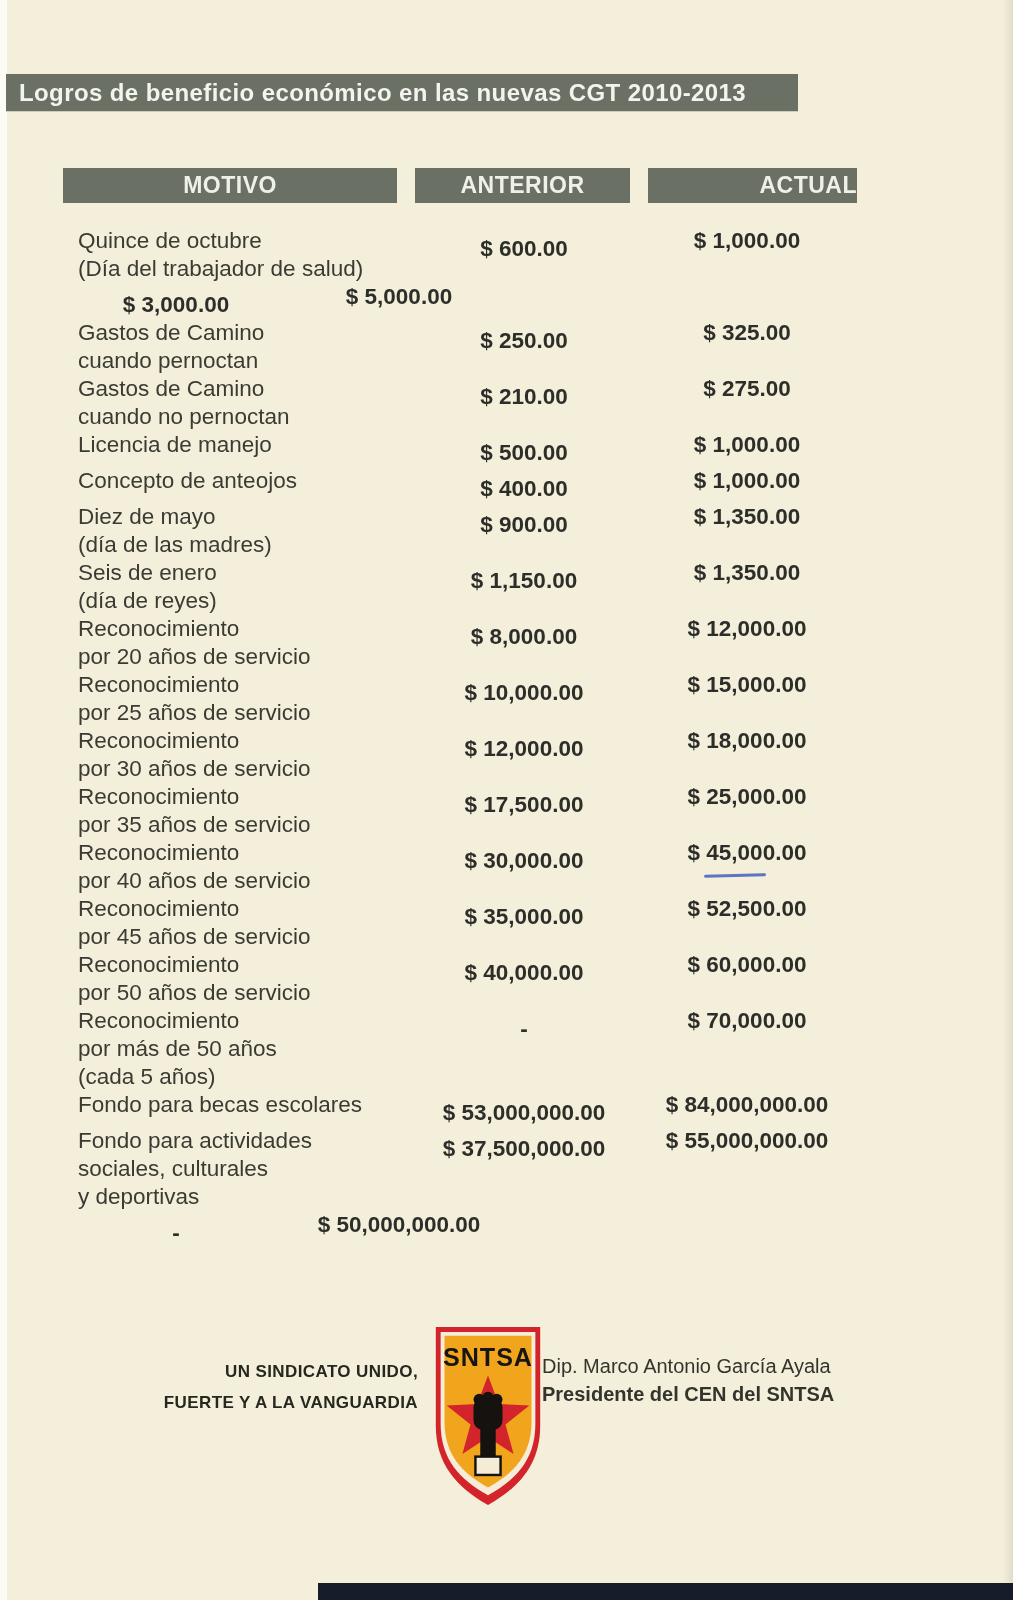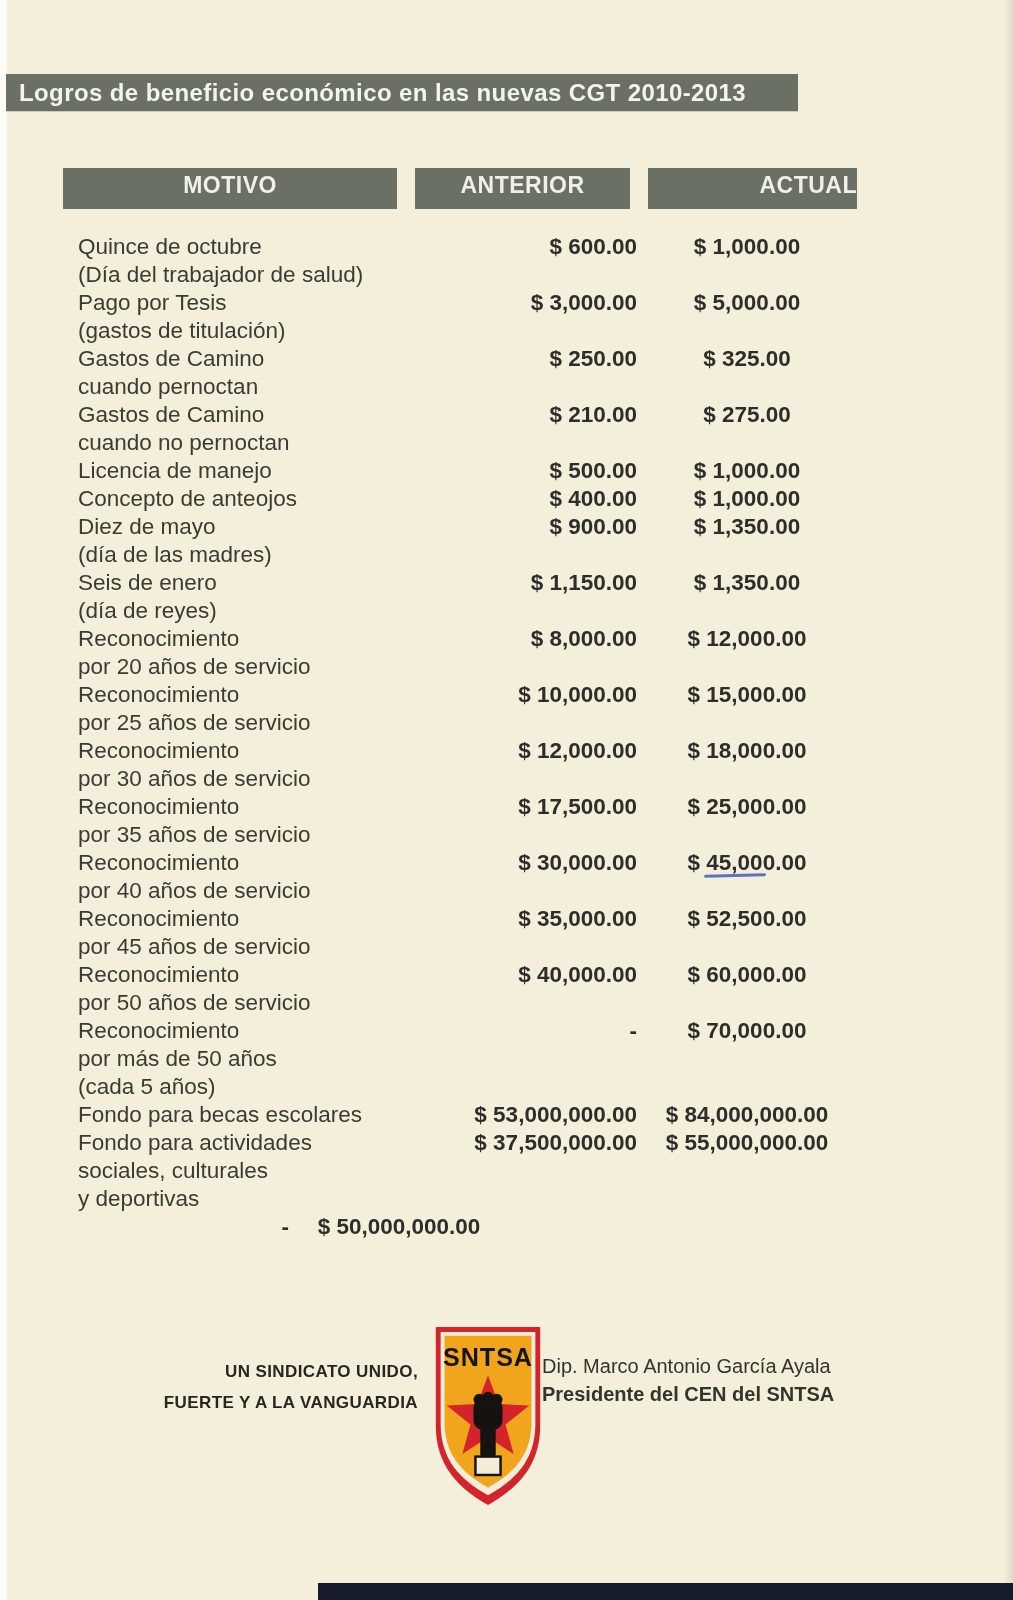--- a/index.html
+++ b/index.html
@@ -18,32 +18,32 @@
   .scan-edge-right { position:absolute; right:0; top:0; width:10px; height:100%;
     background:linear-gradient(to right, rgba(0,0,0,0), rgba(60,55,40,0.10)); }
   .title-bar {
     position:absolute; top:74px; left:6px; width:792px; height:37px;
     background:#6a7164; color:#f3f4ee;
     font-size:24px; font-weight:bold; line-height:37px; padding-left:13px;
     letter-spacing:0.4px;
     box-shadow:0 1px 0 rgba(0,0,0,0.15);
   }
   .table-wrap { position:absolute; left:63px; top:168px; width:794px; }
-  .table-header { display:flex; gap:18px; height:41px; }
+  .table-header { display:flex; gap:18px; height:35px; }
   .th {
     background:#6a7164; color:#eef0e9; font-weight:bold;
     font-size:23px; line-height:35px; text-align:center; letter-spacing:0.5px;
   }
   .th-motivo { width:342px; }
   .th-anterior { width:220px; }
   .th-actual { width:214px;text-align:right; }
   .table-body { margin-top:24px; }
   .row { display:flex; align-items:flex-start; }
   .cell-motivo { width:348px; padding-left:15px; font-size:22.5px; line-height:28px; color:#3a3b33; }
-  .cell-anterior { width:226px; text-align:right; font-weight:bold; font-size:22.5px; line-height:28px; color:#2d2e2a; }
+  .cell-anterior { width:226px; text-align:center; font-weight:bold; font-size:22.5px; line-height:28px; color:#2d2e2a;margin-top:8px; }
   .cell-actual  { width:220px; text-align:center; font-weight:bold; font-size:22.5px; line-height:28px; color:#2d2e2a; }
   .motivo-line { white-space:nowrap; }
   .pen-mark {
     position:absolute; left:704px; top:874px; width:62px; height:3px;
     background:#3f5ec0; transform:rotate(-1.5deg); border-radius:2px; opacity:0.85;
   }
   .slogan {
     position:absolute; left:58px; top:1356px; width:360px; text-align:right;
     font-weight:bold; font-size:17px; line-height:31px; color:#26271f; letter-spacing:0.4px;
   }
@@ -72,24 +72,20 @@
   <div class="row">
     <div class="cell-motivo">
             <div class="motivo-line">Quince de octubre</div>
             <div class="motivo-line">(Día del trabajador de salud)</div>
           </div>
     <div class="cell-anterior">$ 600.00</div>
     <div class="cell-actual">$ 1,000.00</div>
   </div>
 
   <div class="row">
-    <div class="cell-motivo">
-            <div class="motivo-line">Pago por Tesis</div>
-            <div class="motivo-line">(gastos de titulación)</div>
-          </div>
     <div class="cell-anterior">$ 3,000.00</div>
     <div class="cell-actual">$ 5,000.00</div>
   </div>
 
   <div class="row">
     <div class="cell-motivo">
             <div class="motivo-line">Gastos de Camino</div>
             <div class="motivo-line">cuando pernoctan</div>
           </div>
     <div class="cell-anterior">$ 250.00</div>

